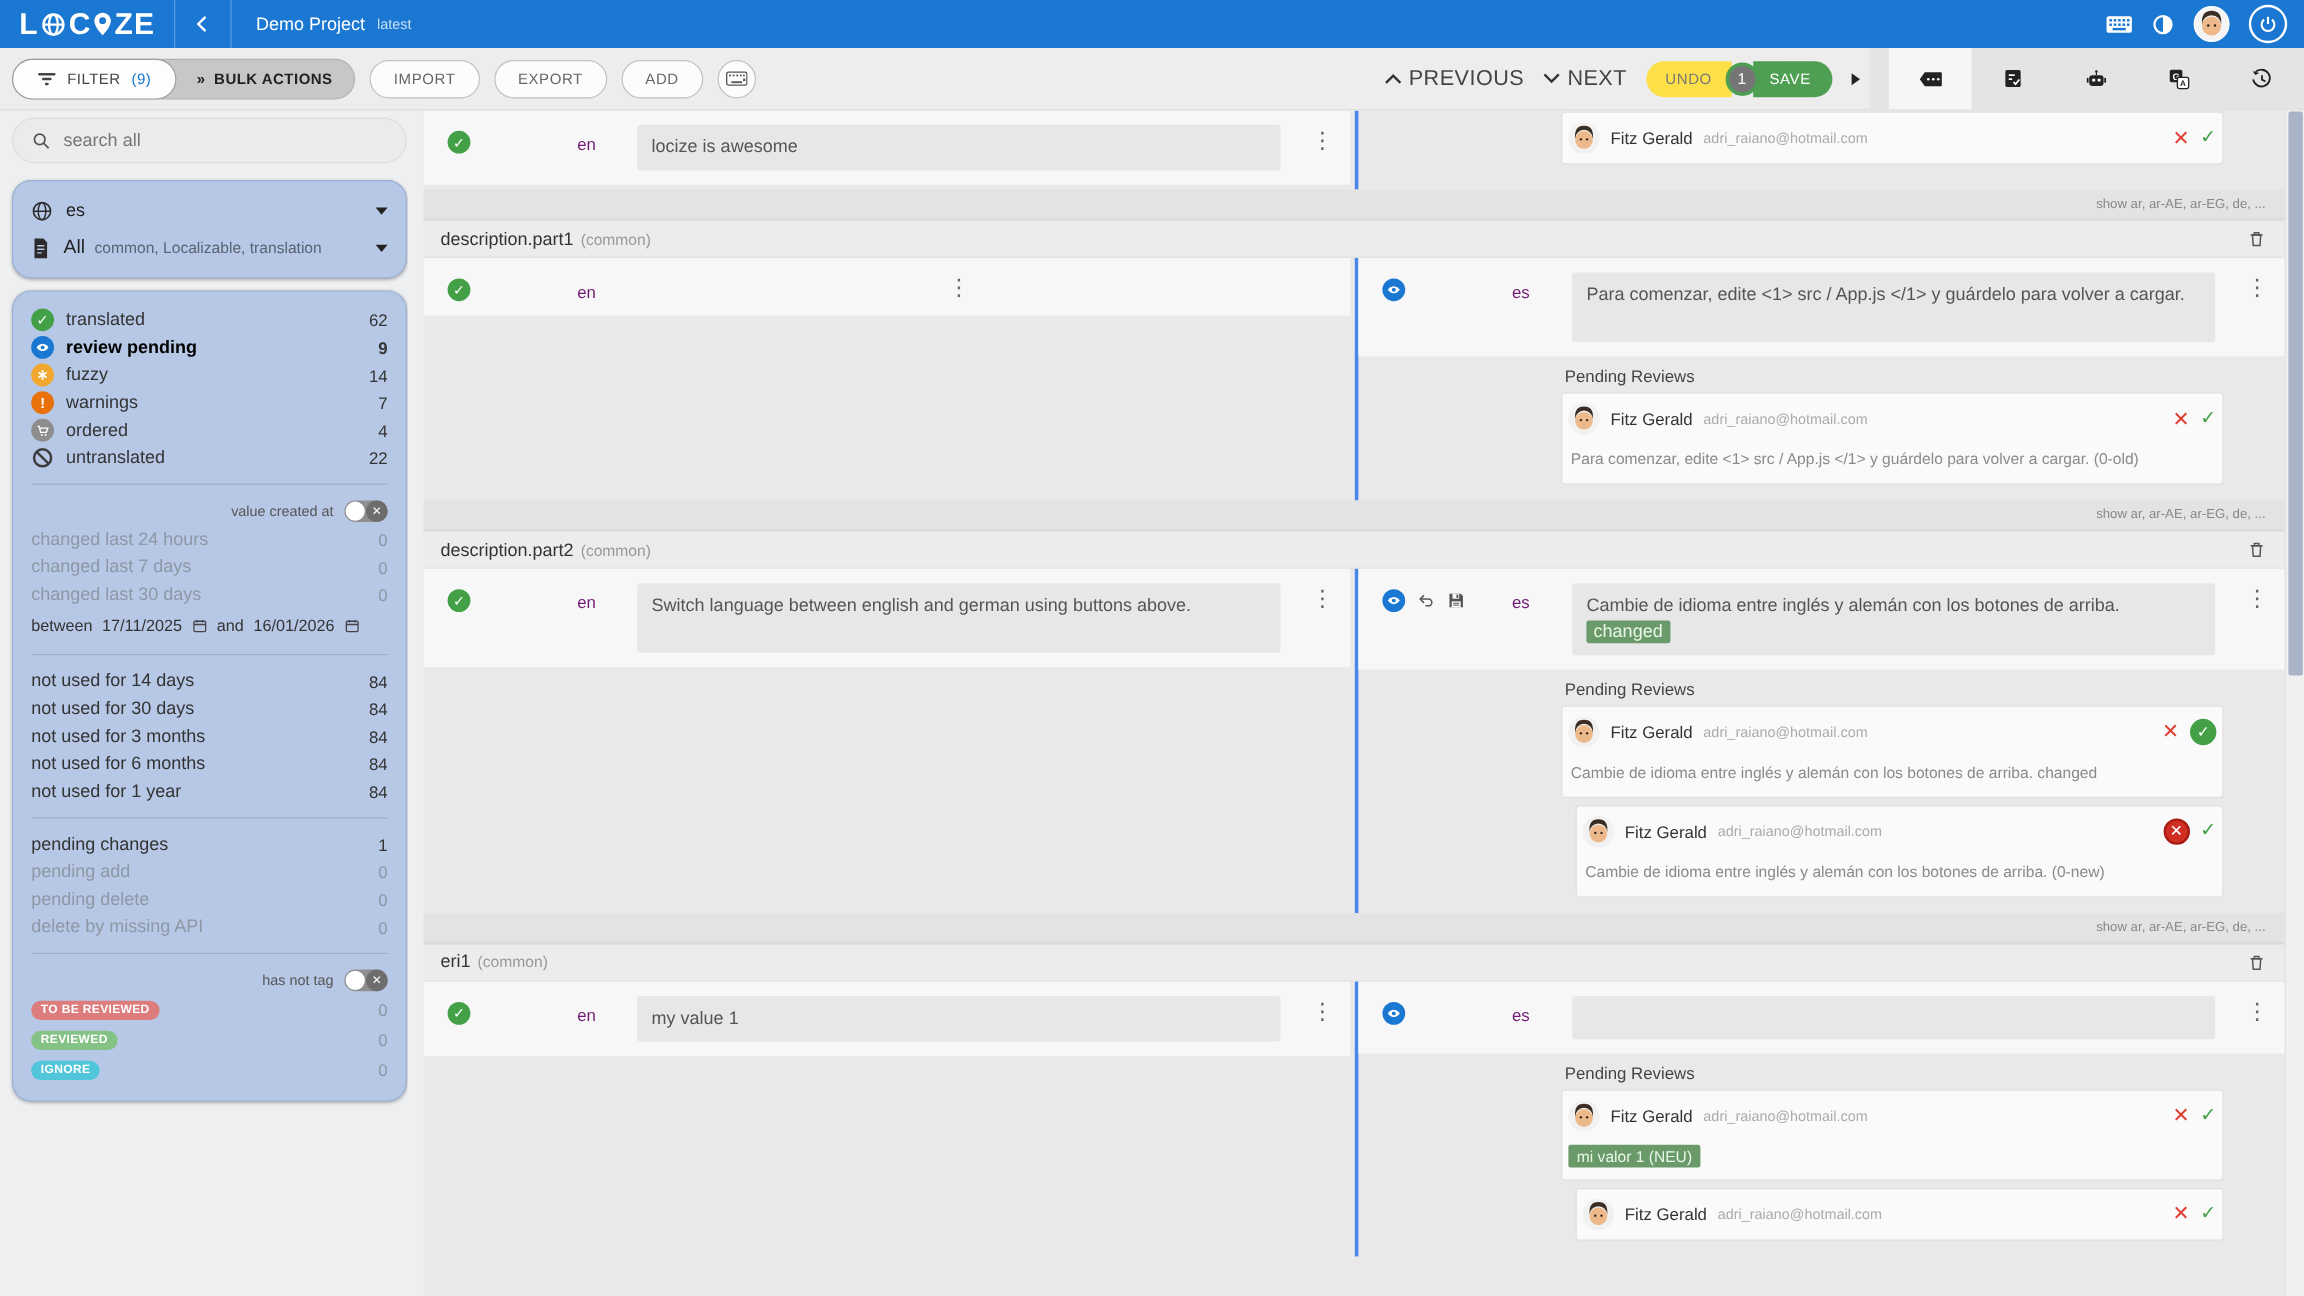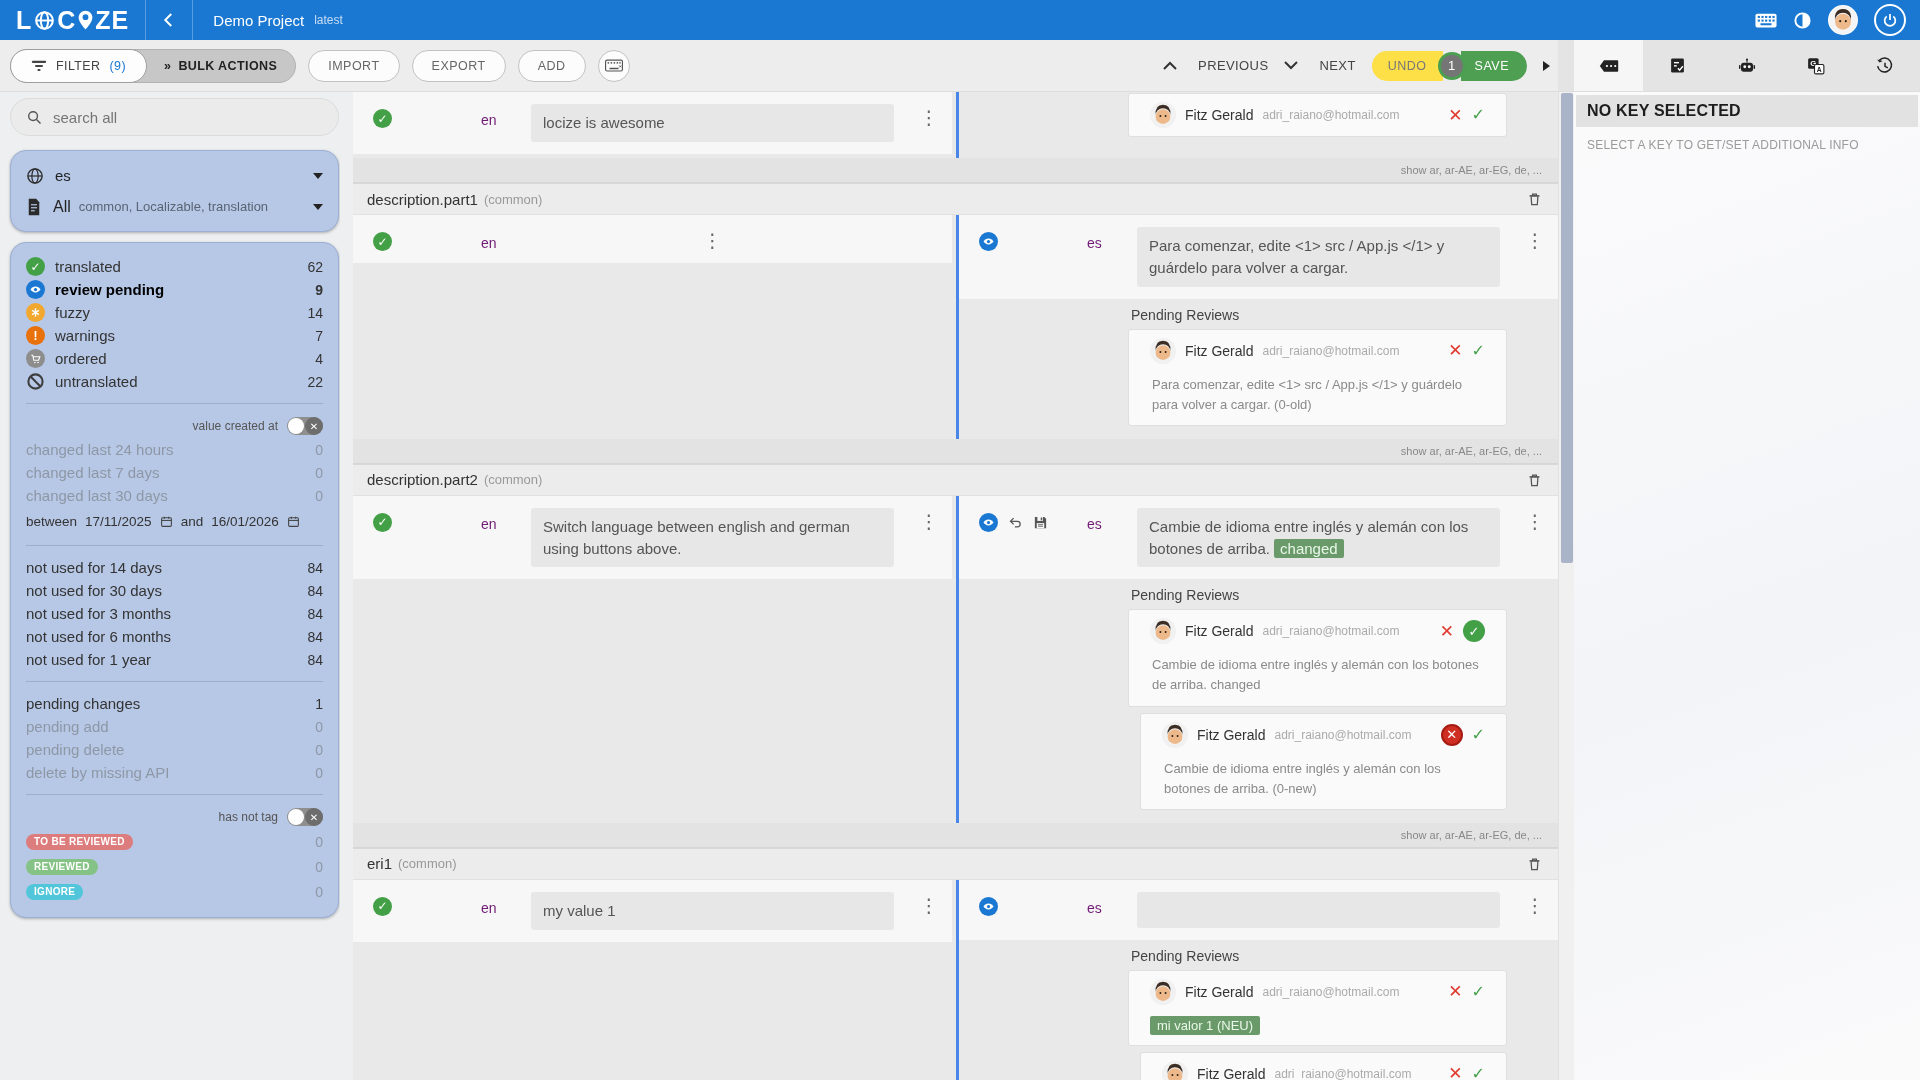--- a/index.html
+++ b/index.html
@@ -23,21 +23,21 @@
   
   .toolbar{height:52px;background:#ededed;display:flex;align-items:center;flex:none;border-bottom:1px solid #ddd}
   .toolbar-left{display:flex;align-items:center;gap:12px;padding-left:10px}
   .filter-caps{display:inline-flex;align-items:stretch;background:#c7c7c7;border:1px solid #b3b3b3;border-radius:18px;height:34px;cursor:pointer}
   .filter-main{display:flex;align-items:center;gap:9px;background:#fdfdfd;border:1px solid #9e9e9e;border-radius:17px;margin:-1px;padding:0 20px;font-size:12.5px;color:#444;letter-spacing:.4px}
   .filter-count{color:#1a78d2}
   .bulk{display:flex;align-items:center;gap:7px;padding:0 18px;font-size:12.5px;color:#222;letter-spacing:.4px;font-weight:600}
   .pill{display:inline-flex;align-items:center;height:32px;padding:0 19px;border-radius:16px;background:#fcfcfc;border:1px solid #c2c2c2;color:#666;font-size:12.5px;letter-spacing:.5px;cursor:pointer}
   .icon-btn{width:32px;height:32px;border-radius:50%;background:#fcfcfc;border:1px solid #c2c2c2;display:flex;align-items:center;justify-content:center;cursor:pointer}
   .toolbar-nav{margin-left:auto;display:flex;align-items:center;gap:16px;padding-right:8px}
-  .nav-item{display:flex;align-items:center;gap:21px;font-size:13px;color:#444;cursor:pointer;letter-spacing:.4px}
+  .nav-item{display:flex;align-items:center;gap:6px;font-size:18px;color:#444;cursor:pointer;letter-spacing:.4px}
   .undosave{display:flex;align-items:center}
   .undo-btn{height:30px;border-radius:15px 0 0 15px;background:#fde047;color:#777;display:flex;align-items:center;padding:0 16px;font-size:12.5px;letter-spacing:.5px;cursor:pointer}
   .undo-badge{width:28px;height:28px;border-radius:50%;background:#757575;border:3px solid #4c9f52;color:#fff;display:flex;align-items:center;justify-content:center;font-size:13px;margin:0 -5px;z-index:1;position:relative}
   .save-btn{height:30px;border-radius:0 15px 15px 0;background:#4f9f52;color:#fff;display:flex;align-items:center;padding:0 18px 0 14px;font-size:12.5px;letter-spacing:.5px;cursor:pointer}
   .play-arrow{width:0;height:0;border-left:7px solid #222;border-top:5px solid transparent;border-bottom:5px solid transparent;cursor:pointer}
   .toolbar-tabs{width:362px;flex:none;align-self:stretch;display:flex;align-items:stretch;background:#e4e4e4;padding-left:16px}
   .tab{flex:1;display:flex;align-items:center;justify-content:center;cursor:pointer}
   .tab.active{background:#f6f6f6}
 
   
@@ -84,21 +84,21 @@
   .kcol-right{border-left:3px solid #4a86e8}
   .row-band{display:grid;grid-template-columns:96px 38px 1fr 46px;column-gap:12px;padding:12px 0 12px 20px;background:#f7f7f7;align-items:start}
   .cell-icons{display:flex;align-items:center;gap:9px;padding-top:5px}
   .cell-lang{text-align:left;color:#701a75;font-size:14px;padding-top:8px}
   .value-box{background:#e7e7e7;border-radius:3px;padding:8px 12px;color:#555;font-size:15px;line-height:1.45;min-height:36px;cursor:text}
   .value-box.two{min-height:58px}
   .cell-menu{color:#666;font-size:19px;text-align:center;cursor:pointer;padding-top:4px;line-height:1}
   .hl-chip{background:#6a9a6a;color:#e9f7e9;padding:1px 6px;border-radius:2px}
   .reviews{margin:8px 52px 14px 170px}
   .reviews-label{font-size:14px;color:#444;margin:2px 0 7px 2px}
-  .review-card{background:#fafafa;border-radius:2px;padding:8px 21px;margin-bottom:8px;box-shadow:0 0 0 1px rgba(0,0,0,.04)}
+  .review-card{background:#fafafa;border-radius:2px;padding:8px 5px;margin-bottom:8px;box-shadow:0 0 0 1px rgba(0,0,0,.04)}
   .review-card.indent{margin-left:12px}
   .reviewer-row{display:flex;align-items:center;gap:9px}
   .avatar{width:26px;height:26px;border-radius:50%;overflow:hidden;background:#f1f1f1;flex:none;display:flex;align-items:center;justify-content:center}
   .reviewer-name{font-size:14px;color:#333}
   .reviewer-email{font-size:12px;color:#ababab}
   .rev-spacer{flex:1}
   .x-plain{color:#e03c31;font-size:17px;font-weight:700;cursor:pointer;line-height:1}
   .check-plain{color:#43a047;font-size:16px;font-weight:700;cursor:pointer;line-height:1}
   .ball{width:22px;height:22px;border-radius:50%;display:flex;align-items:center;justify-content:center;color:#fff;font-size:13px;font-weight:700;cursor:pointer;line-height:1}
   .ball.approve{background:#43a047}
@@ -807,19 +807,15 @@
           </div>
         </div>
       </section>
 
     </div>
 
     <div class="vscroll">
         <div class="vthumb"></div>
       </div>
 
-    <aside class="right-panel">
-      <div class="rp-header">NO KEY SELECTED</div>
-      <div class="rp-sub">SELECT A KEY TO GET/SET ADDITIONAL INFO</div>
-    </aside>
 
   </div>
 </div>
 
 </body></html>

